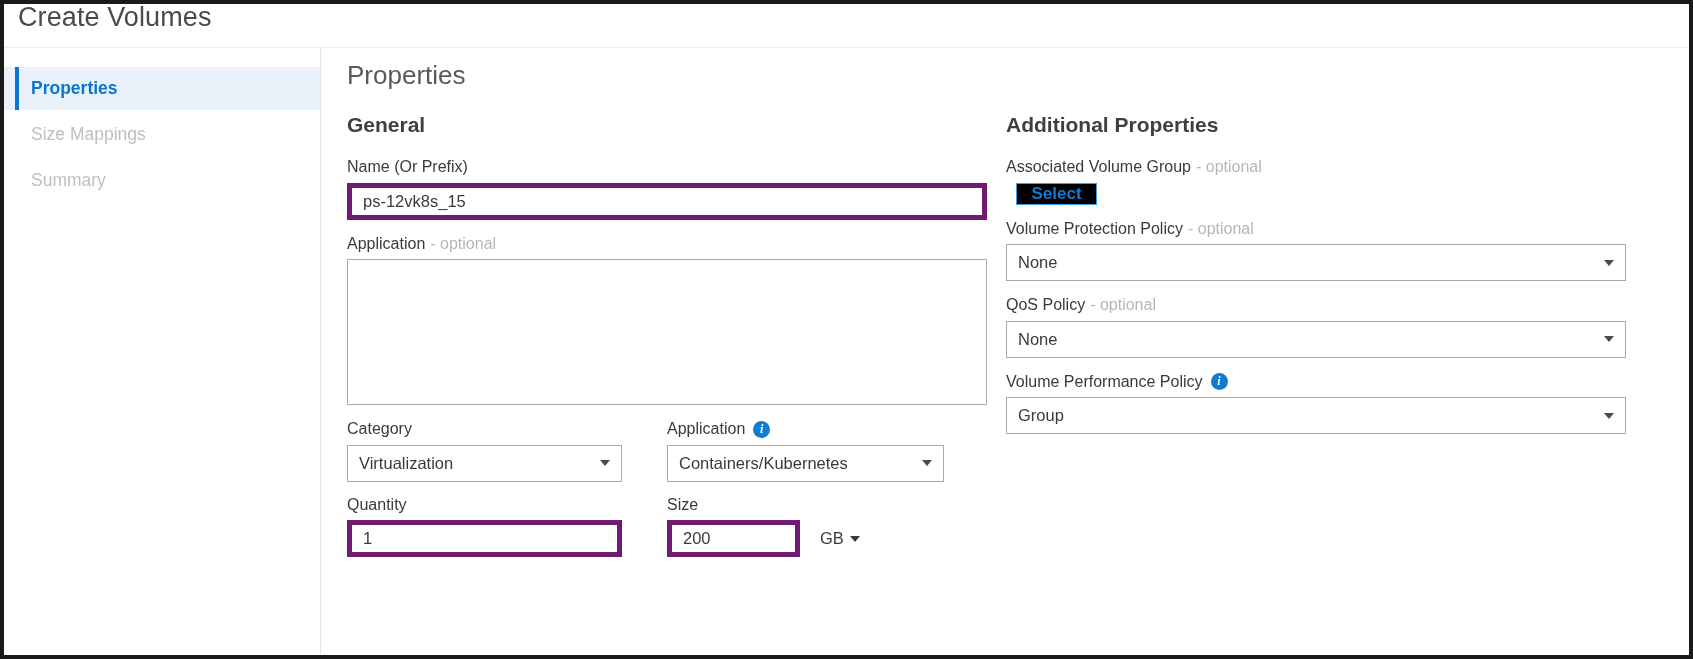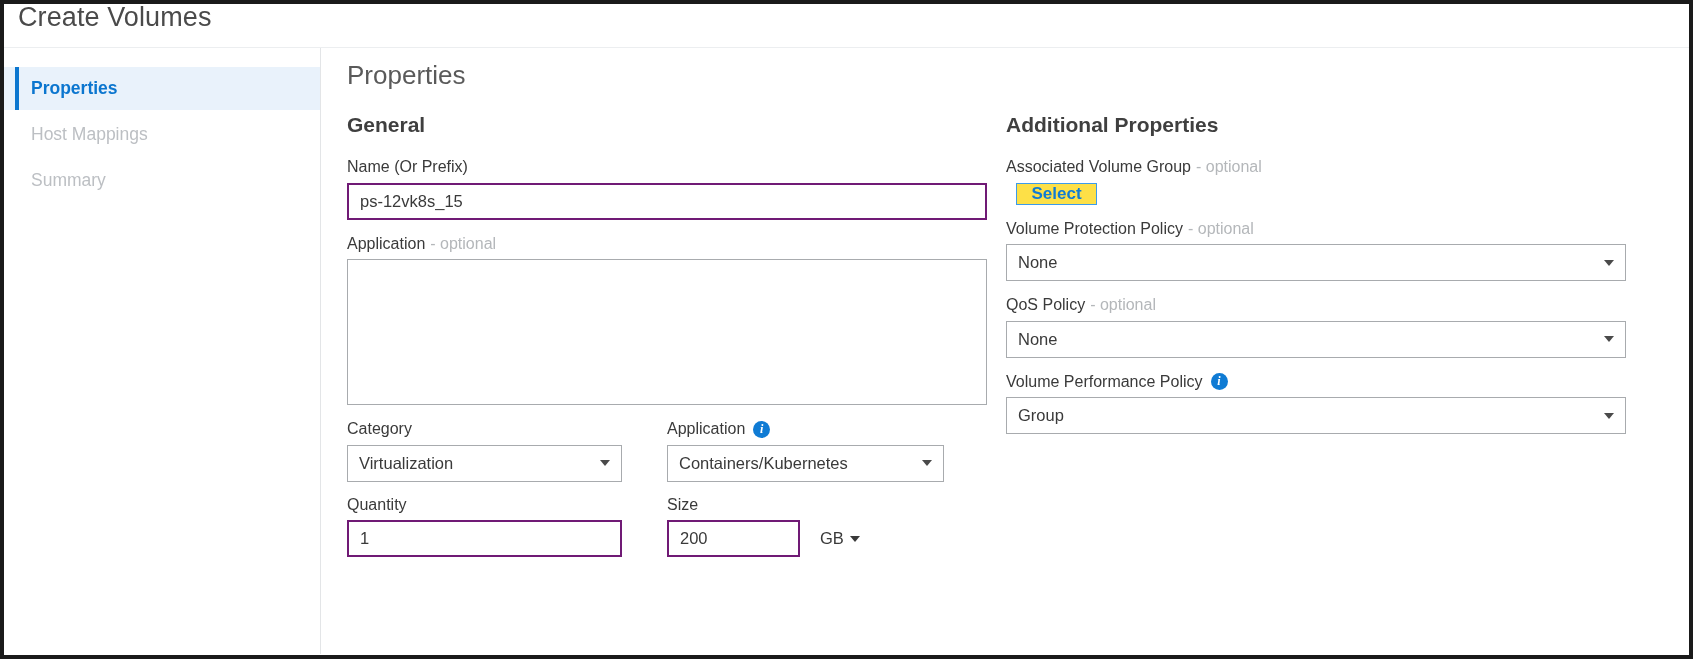--- a/index.html
+++ b/index.html
@@ -137,21 +137,21 @@
     font-weight: 700;
     line-height: 17px;
     text-align: center;
     margin-left: 8px;
     font-family: "Liberation Serif", serif;
     font-style: italic;
   }
 
   .input {
     height: 37px;
-    border: 2px solid #701a75;
+    border: 5px solid #701a75;
     background: #ffffff;
     box-sizing: border-box;
     display: flex;
     align-items: center;
     padding: 0 11px;
     font-size: 16.5px;
     color: #3a3a3a;
   }
   .input.placeholder { color: #b8bbbe; }
 
@@ -186,21 +186,21 @@
   .w-full { width: 100%; }
 
   
   .row-inline { display: flex; align-items: stretch; }
   .row-inline .input { flex: 1; }
   .select-btn {
     margin-left: 10px;
     min-width: 81px;
     border: 1px solid #3c9bea;
     color: #0f7bd4;
-    background: #fde047;
+    background: #000000;
     font-size: 17px;
     font-weight: 700;
     display: flex;
     align-items: center;
     justify-content: center;
     cursor: pointer;
     box-sizing: border-box;
   }
 
   
@@ -234,21 +234,21 @@
     <div class="title">Create Volumes</div>
   </div>
 
   <div class="body-split">
 
     <div class="sidebar">
       <div class="nav-item active">
         <span>Properties</span>
       </div>
       <div class="nav-item">
-        <span>Host Mappings</span>
+        <span>Size Mappings</span>
       </div>
       <div class="nav-item">
         <span>Summary</span>
       </div>
     </div>
 
     <div class="content">
       <h2 class="section-title">Properties</h2>
 
       <div class="cols">

